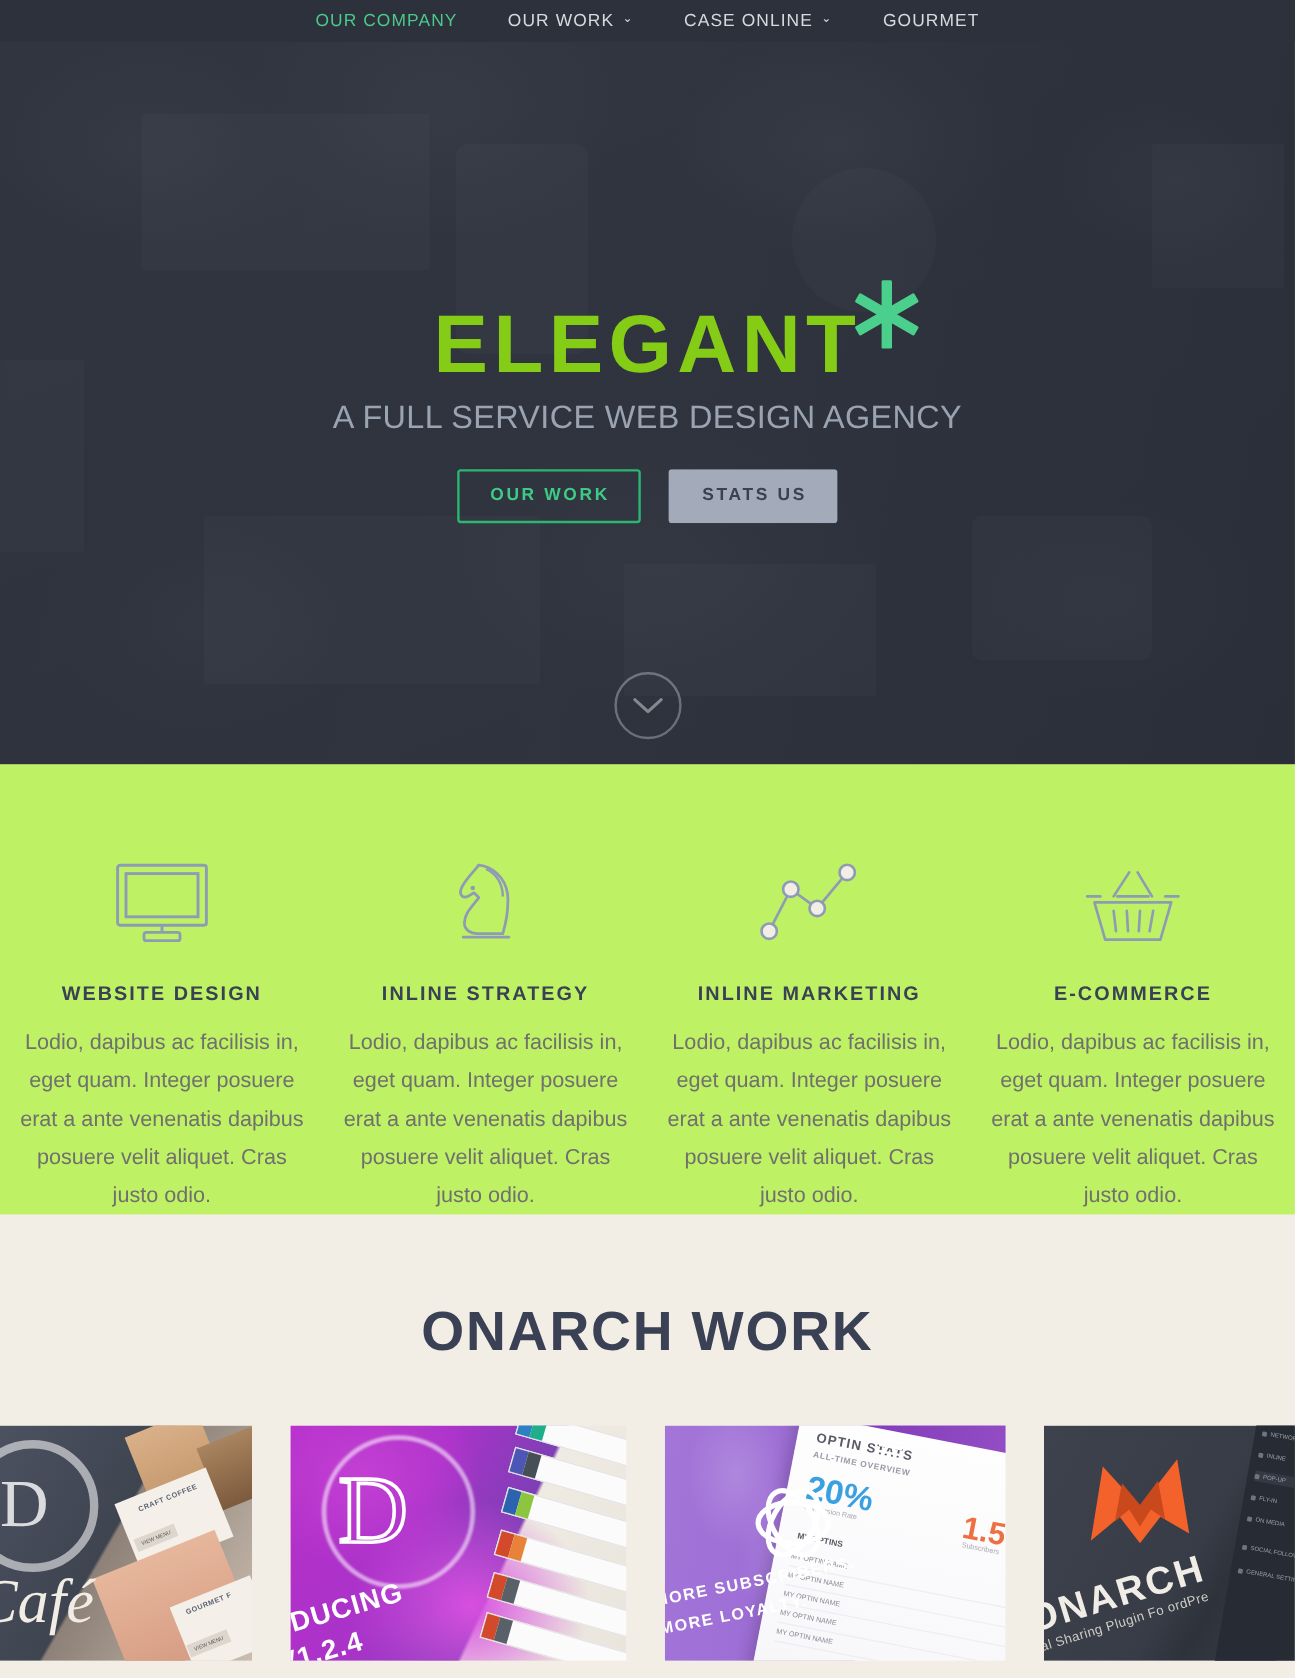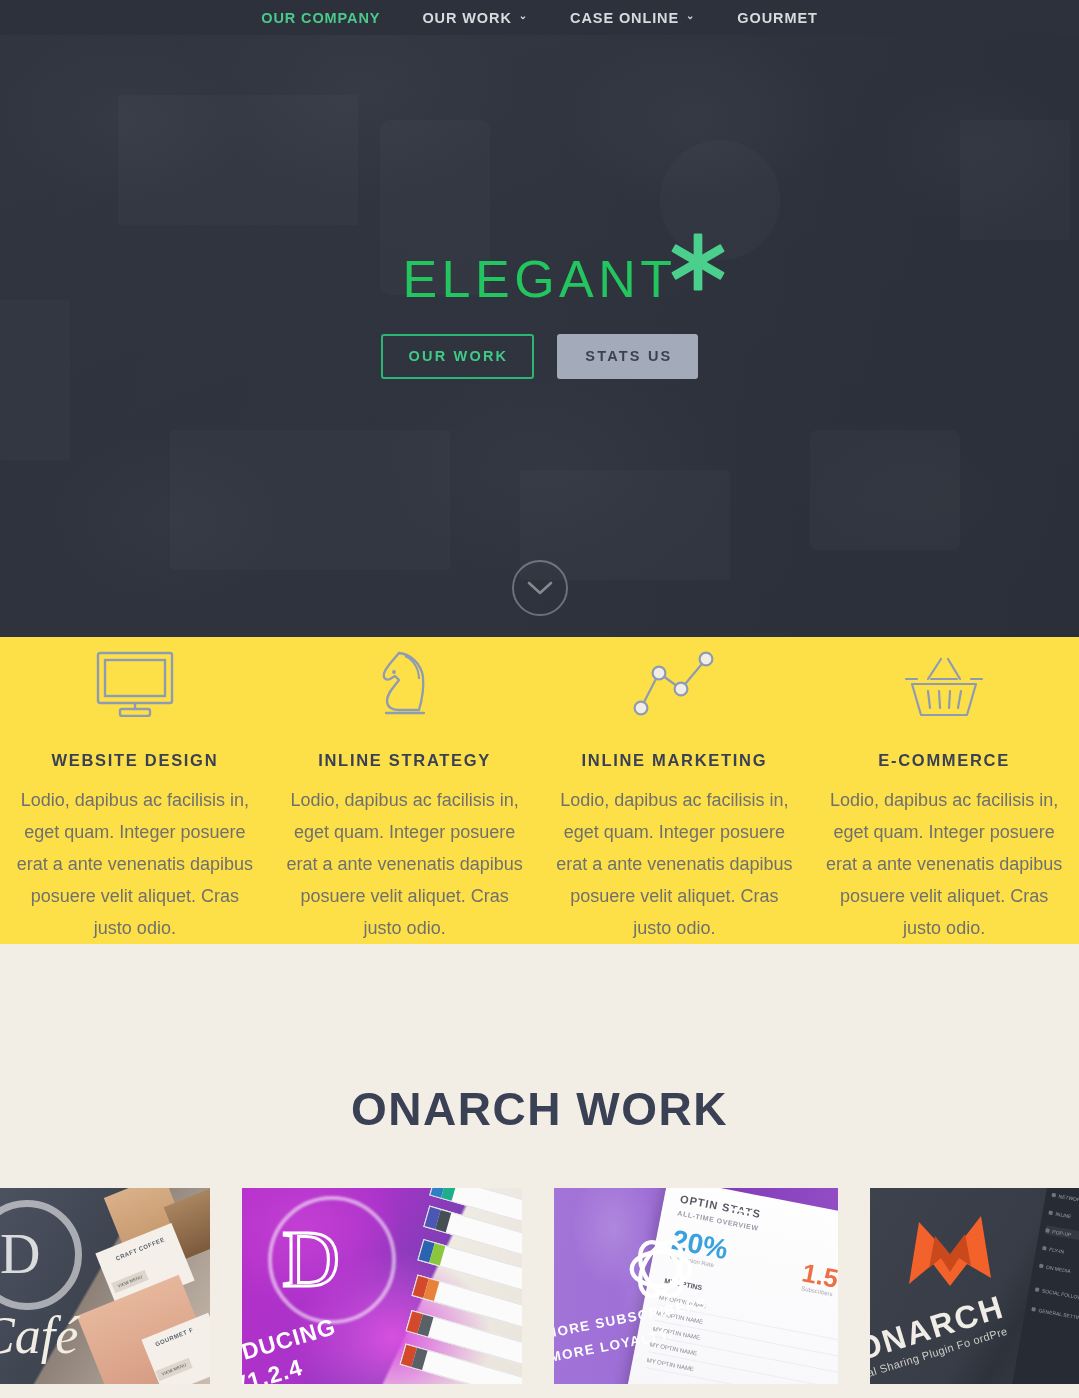--- a/index.html
+++ b/index.html
@@ -19,21 +19,21 @@
     height: 35px;
     background: #2c313c;
     display: flex;
     align-items: center;
     justify-content: center;
     gap: 0;
     z-index: 40;
   }
   .nav-item {
     font-size: 14.5px;
-    font-weight: bold;
+    font-weight: normal;
     letter-spacing: 0.9px;
     color: #d8dade;
     padding: 0 21px;
     display: flex;
     align-items: flex-start;
     gap: 7px;
     cursor: pointer;
     white-space: nowrap;
   }
   .nav-item.active { color: #4bc98a; }
@@ -84,24 +84,24 @@
     position: absolute;
     inset: 0;
     display: flex;
     flex-direction: column;
     align-items: center;
     padding-top: 253px;
     z-index: 5;
   }
   .hero-title-wrap { position: relative; }
   .hero-title {
-    font-size: 52px;
-    font-weight: normal;
+    font-size: 68px;
+    font-weight: bold;
     letter-spacing: 4.5px;
-    color: #22c55e;
+    color: #84cc16;
     line-height: 1;
     white-space: nowrap;
   }
   .asterisk {
     position: absolute;
     top: -22px;
     right: -52px;
     width: 62px;
     height: 62px;
     color: #4bcf8c;
@@ -153,21 +153,22 @@
     cursor: pointer;
     z-index: 6;
   }
   .scroll-circle svg { display:block; }
 
   
   .services {
     position: absolute;
     top: 637px; left: 0;
     width: 1079px;
-    background: #fde047;
+    background: #bef264;
+    padding-top: 68px;
     display: flex;
   }
   .svc {
     flex: 1 1 0;
     padding: 0 16px;
     text-align: center;
   }
   .svc-icon {
     height: 80px;
     display: flex;
@@ -455,20 +456,21 @@
     <div class="hero-title-wrap">
       <div class="hero-title">ELEGANT</div>
       <svg class="asterisk" viewBox="0 0 100 100" aria-hidden="true">
         <g fill="currentColor">
           <rect x="43" y="4" width="14" height="92" rx="2" transform="rotate(0 50 50)"></rect>
           <rect x="43" y="4" width="14" height="92" rx="2" transform="rotate(60 50 50)"></rect>
           <rect x="43" y="4" width="14" height="92" rx="2" transform="rotate(120 50 50)"></rect>
         </g>
       </svg>
     </div>
+    <div class="hero-sub">A FULL SERVICE WEB DESIGN AGENCY</div>
     <div class="hero-btns">
       <div class="btn btn-outline">OUR WORK</div>
       <div class="btn btn-solid">STATS US</div>
     </div>
   </div>
 
   <div class="scroll-circle">
     <svg width="26" height="16" viewBox="0 0 26 16" aria-hidden="true">
       <polyline points="2,3 13,13 24,3" fill="none" stroke="rgba(255,255,255,.42)" stroke-width="2.6" stroke-linecap="round" stroke-linejoin="round"></polyline>
     </svg>

